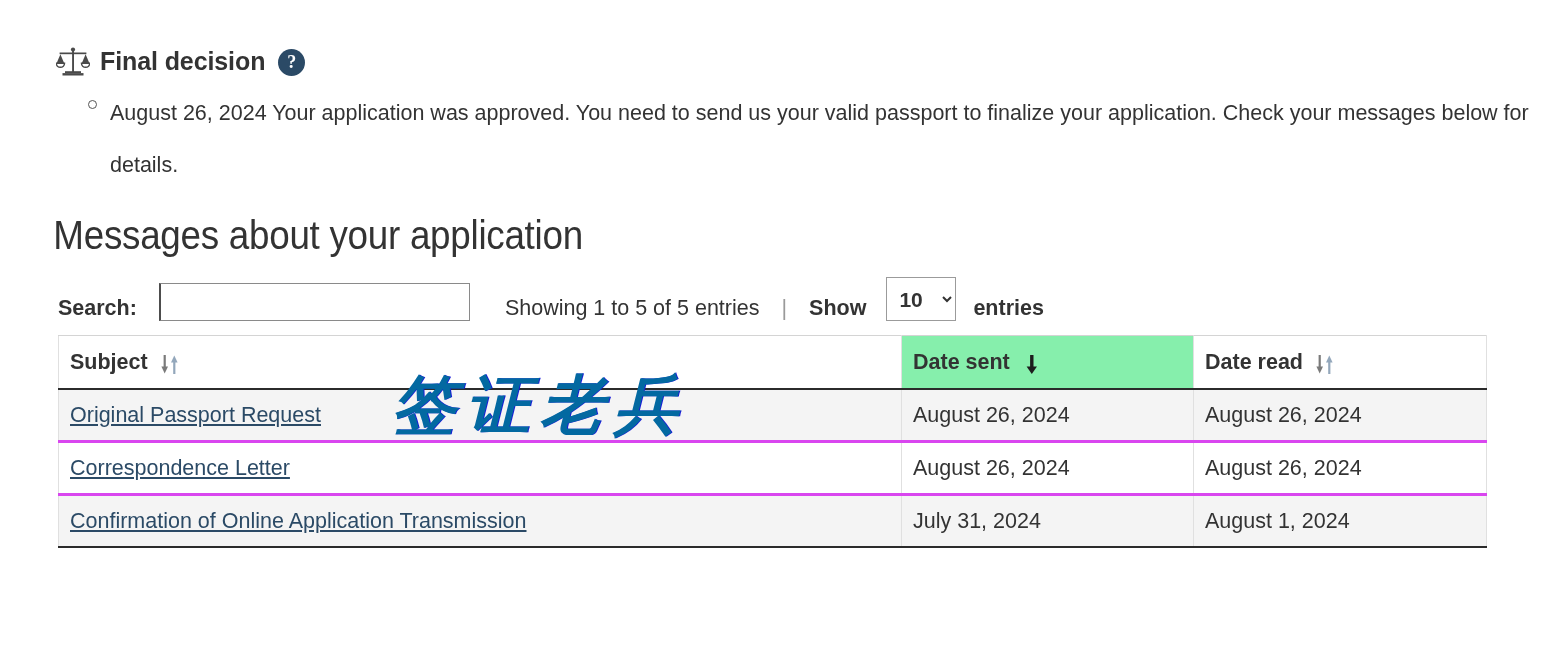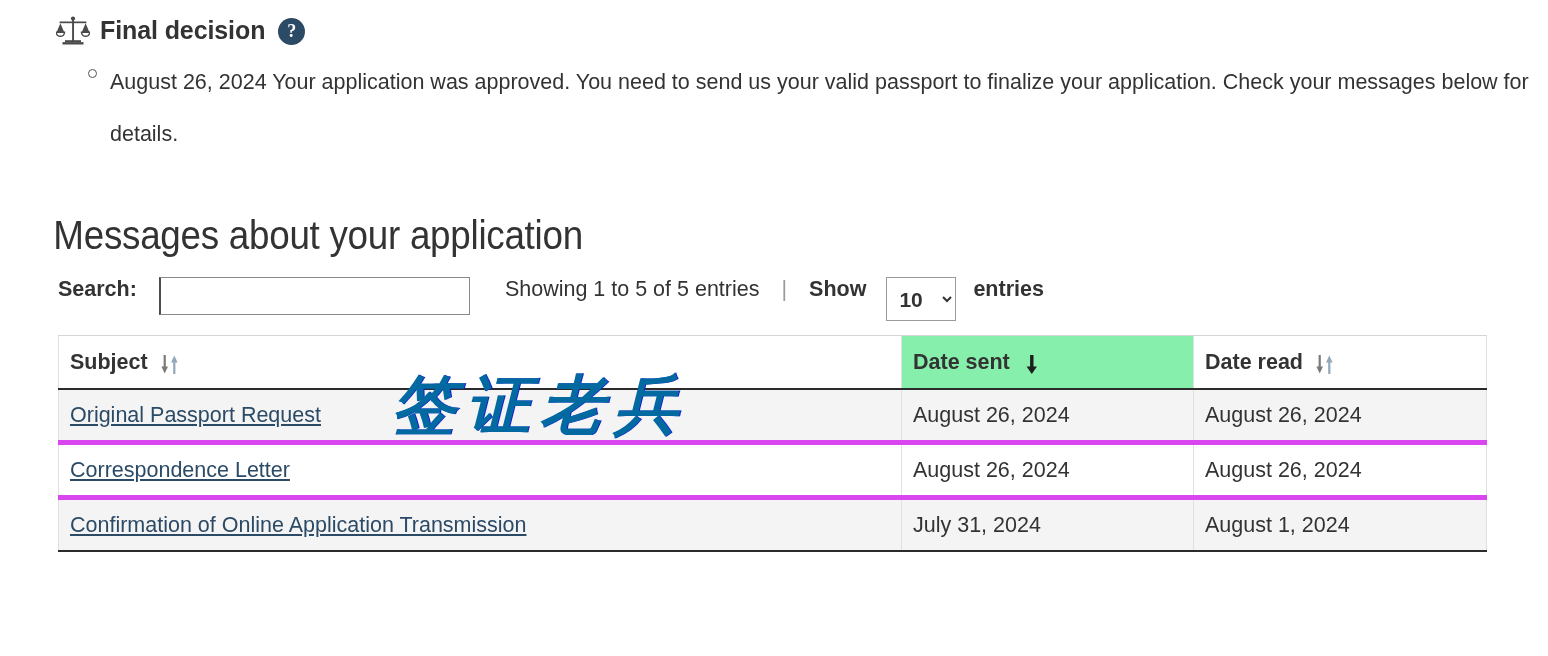--- a/index.html
+++ b/index.html
@@ -25,20 +25,21 @@
   }
   .decision-heading {
     display: flex;
     align-items: center;
     gap: 10px;
     padding: 14px 0 0 56px;
     font-size: 25px;
     font-weight: bold;
     color: #333333;
     letter-spacing: -0.1px;
+    margin-top: 31px;
   }
   .scales-icon {
     width: 34px;
     height: 32px;
     display: inline-block;
     flex: 0 0 auto;
     position: relative;
     top: 1px;
   }
   .help-icon {
@@ -101,21 +102,21 @@
     font-weight: 400;
     color: #333333;
     font-family: "Liberation Sans Narrow", "Liberation Sans", sans-serif;
     transform: scaleX(0.92);
     transform-origin: left center;
     letter-spacing: -0.3px;
   }
 
   .table-controls {
     display: flex;
-    align-items: flex-start;
+    align-items: flex-end;
     padding: 16px 0 0 58px;
     gap: 12px;
   }
   .search-label {
     font-size: 21.5px;
     font-weight: bold;
     color: #333333;
     margin-right: 10px;
     white-space: nowrap;
   }
@@ -202,21 +203,21 @@
   }
   table.msg-table th.sorted {
     background: #86efac;
   }
   table.msg-table th:last-child { border-right: none; }
   table.msg-table td {
     font-size: 21.5px;
     color: #333333;
     padding: 0 0 0 11px;
     height: 50px;
-    border-bottom: 5px solid #d946ef;
+    border-bottom: 3px solid #d946ef;
     border-right: 1px solid #e0e0e0;
     vertical-align: middle;
     white-space: nowrap;
     overflow: hidden;
   }
   table.msg-table td:last-child { border-right: none; }
   table.msg-table tbody tr:nth-child(odd) td { background: #f4f4f4; }
   table.msg-table tbody tr:nth-child(even) td { background: #ffffff; }
   table.msg-table tbody tr:last-child td { border-bottom: none; }
 

